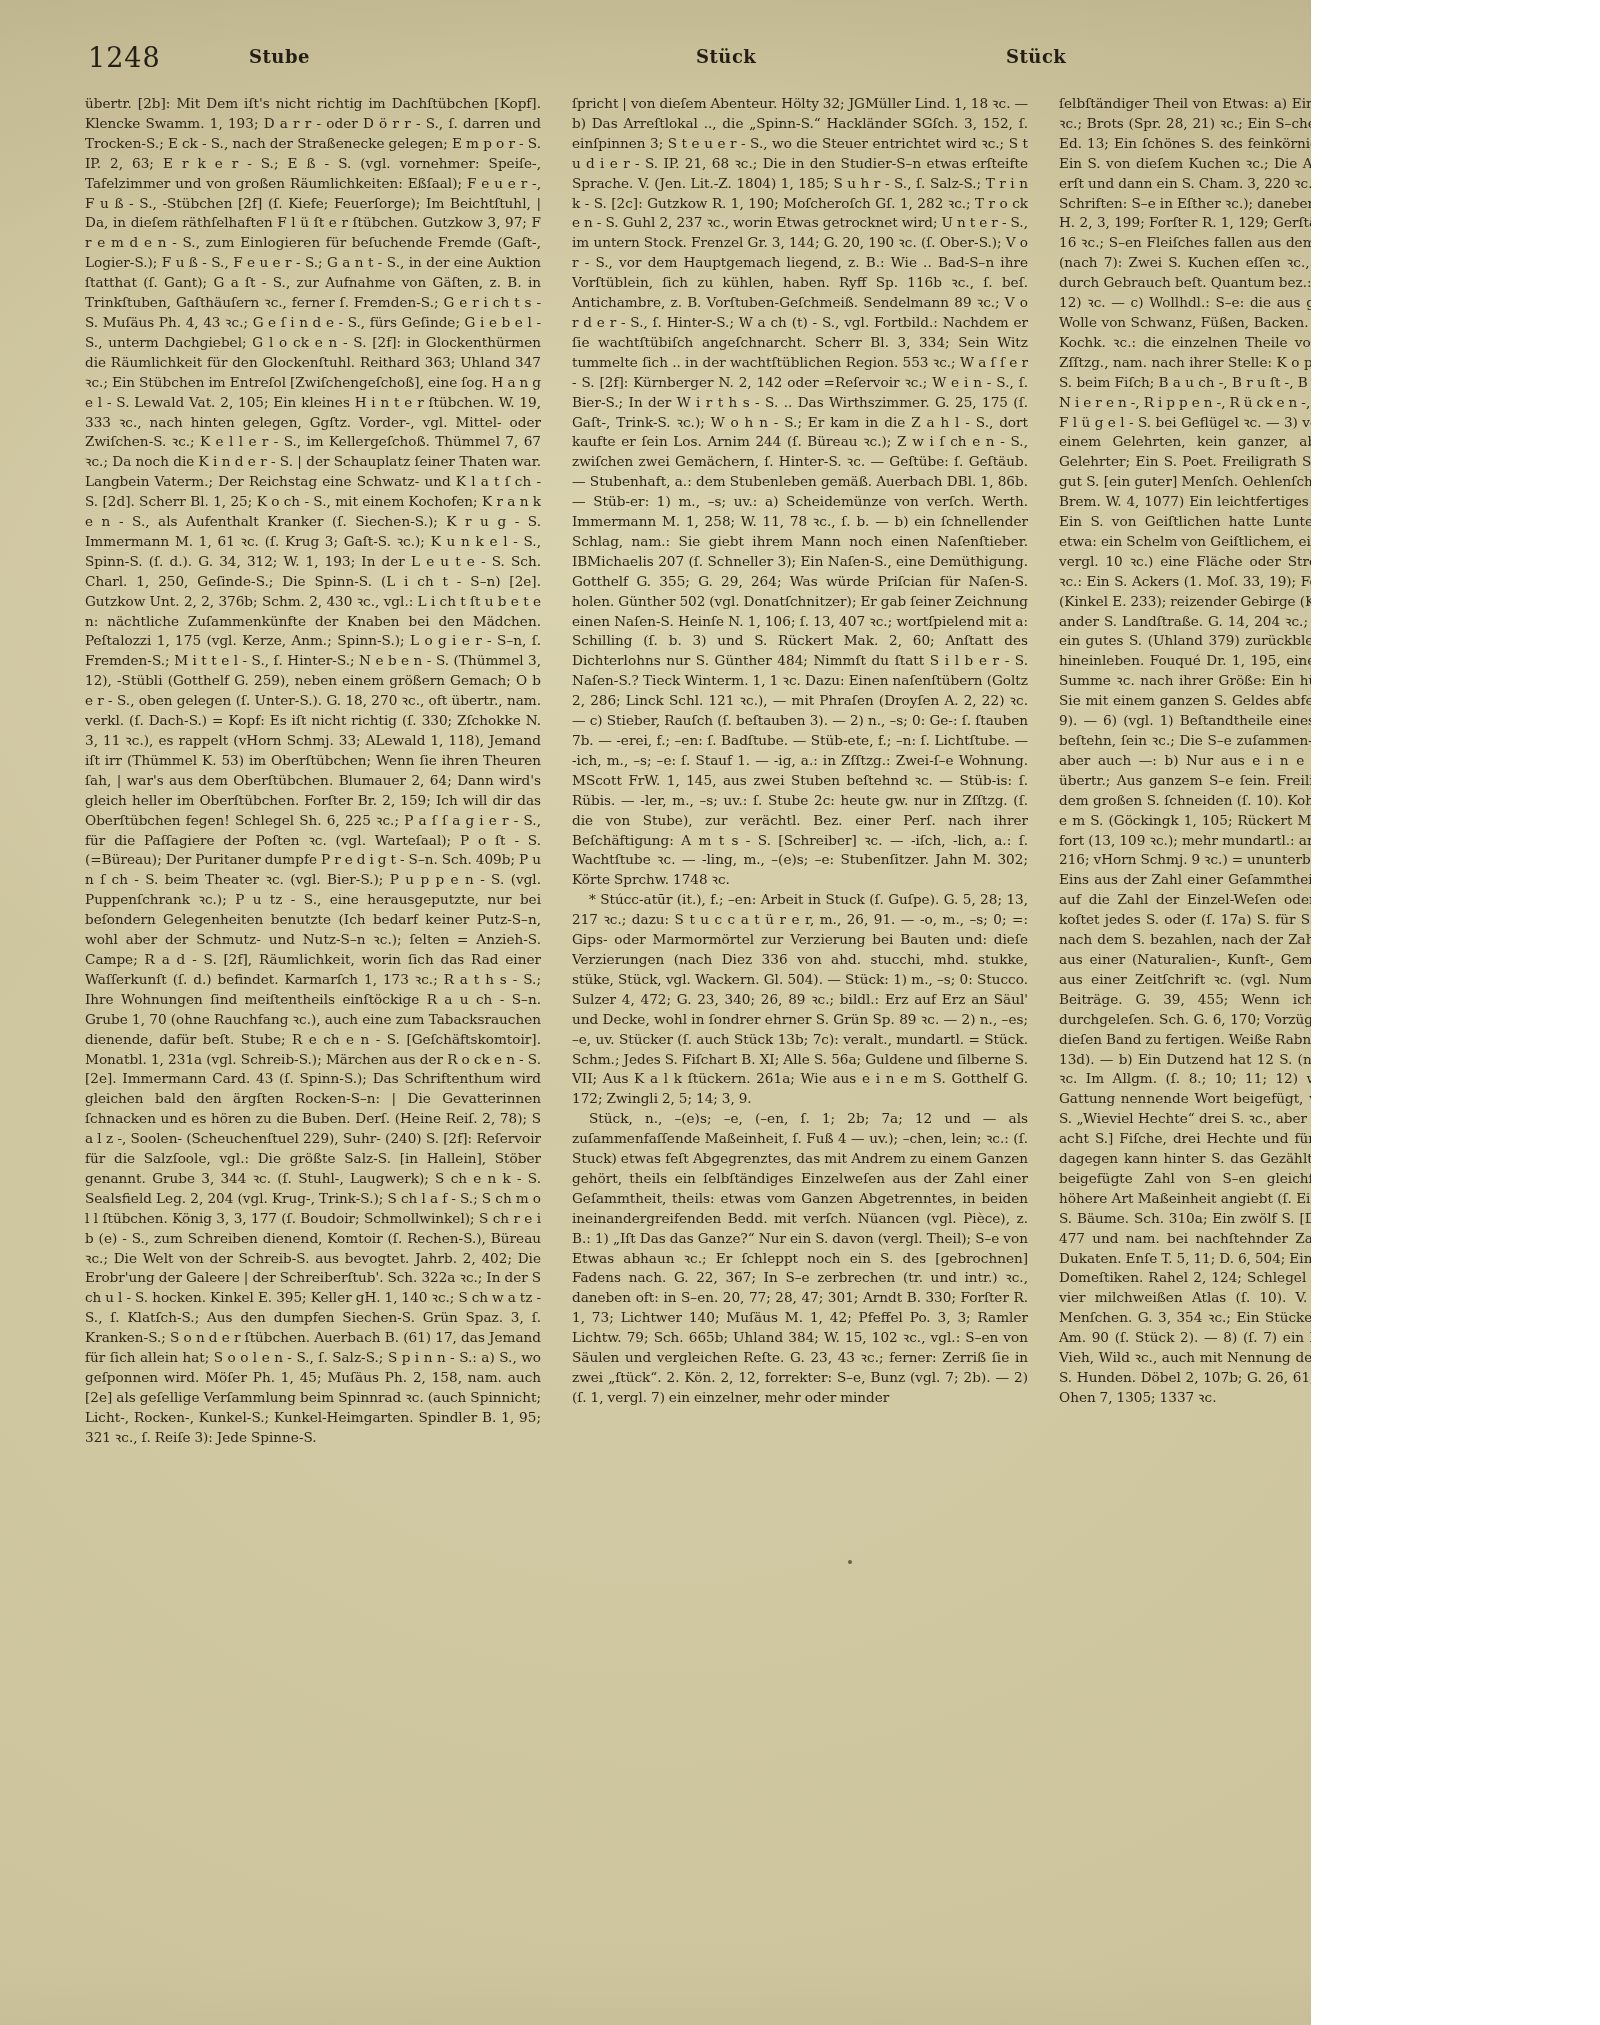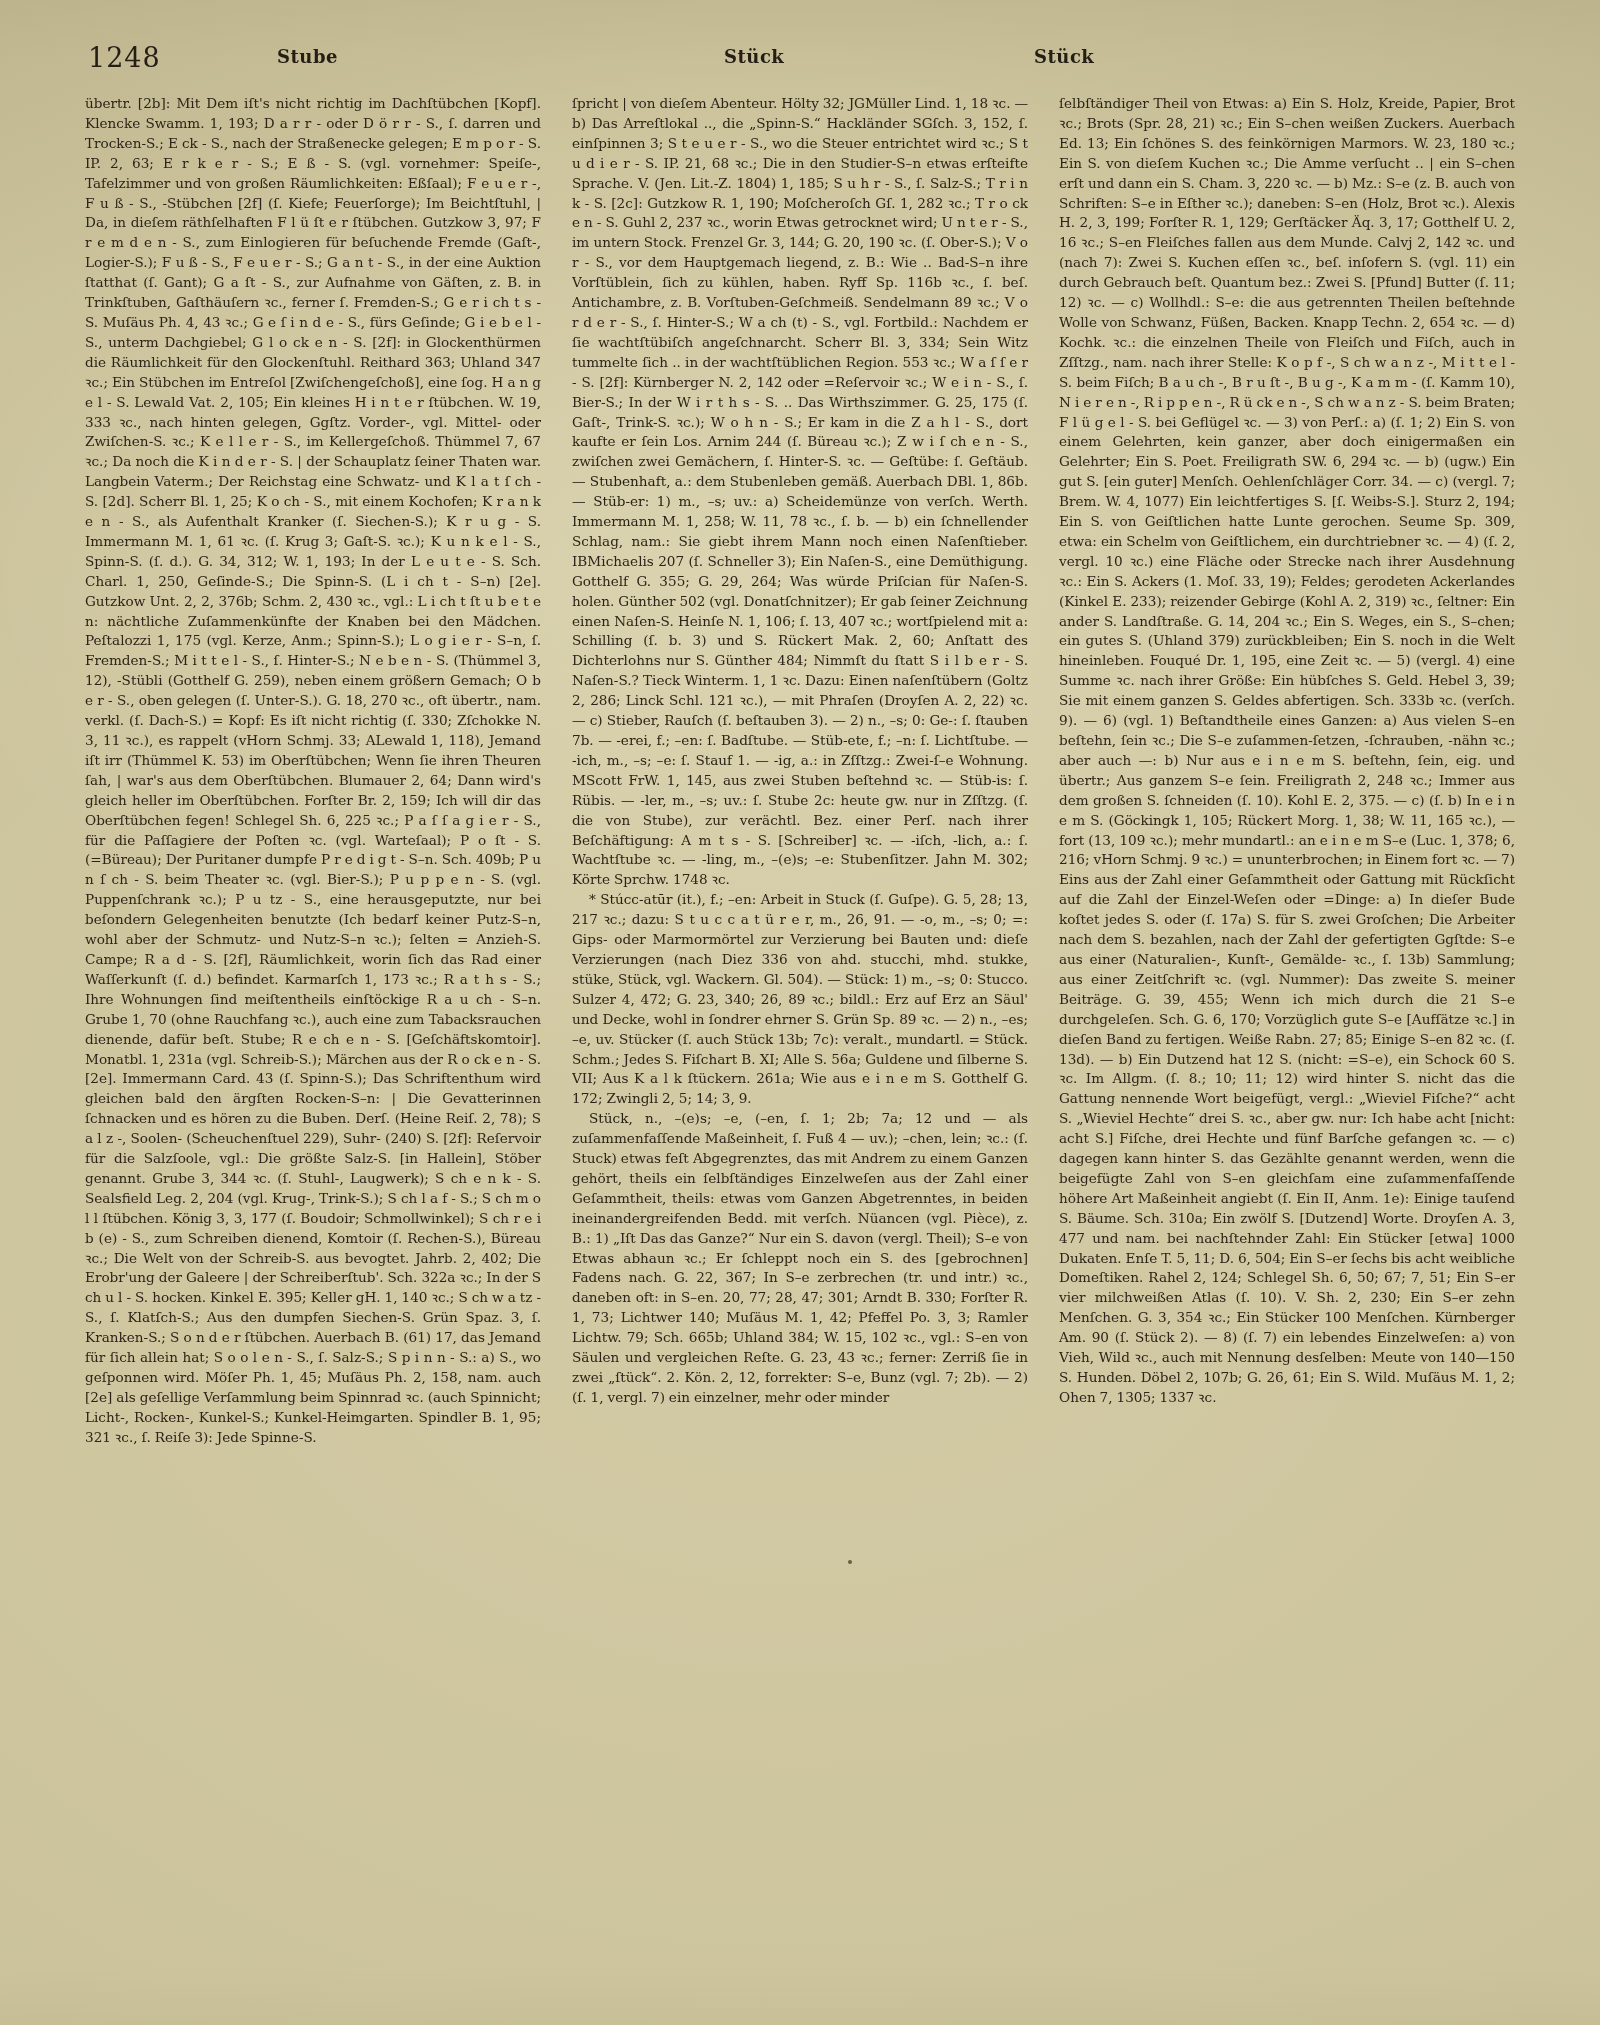--- a/index.html
+++ b/index.html
@@ -1,28 +1,28 @@
 <!DOCTYPE html>
 <html lang="de"><head>
 <meta charset="utf-8">
 <style>
   html,body{margin:0;padding:0;}
   .page{
     position:relative;
-    width:1600px;height:2025px;
+    width:1311px;height:2025px;
     background-color:#cfc7a0;
     background-image:
       radial-gradient(1400px 900px at 48% 28%, rgba(255,250,225,.28) 0%, rgba(255,250,225,0) 60%),
       radial-gradient(1800px 1400px at 50% 60%, rgba(214,206,169,.6) 0%, rgba(199,190,150,.55) 78%, rgba(183,174,135,.75) 100%),
       linear-gradient(180deg, rgba(120,105,70,.10) 0%, rgba(120,105,70,0) 3%, rgba(120,105,70,0) 97%, rgba(120,105,70,.12) 100%);
     font-family:"DejaVu Serif","DejaVu Sans","Liberation Serif",serif;
     color:#2c2418;
     overflow:hidden;
   }
-  .runhead{position:absolute;top:46px;font-weight:bold;font-size:18px;letter-spacing:.5px;color:#241e14;margin-left:28px;}
+  .runhead{position:absolute;top:46px;font-weight:bold;font-size:18px;letter-spacing:.5px;color:#241e14;}
   .pagenum{position:absolute;left:88px;top:42px;font-size:27px;font-weight:normal;letter-spacing:1px;color:#241e14;}
   .columns{position:absolute;left:85px;top:86px;display:flex;gap:31px;}
   .col{
     width:456px;height:1410px;overflow:hidden;
     text-align:justify;
     font-size:13.6px;line-height:19.9px;
     word-spacing:-0.4px;
     hyphens:auto;
     margin-top:8px;
   }

